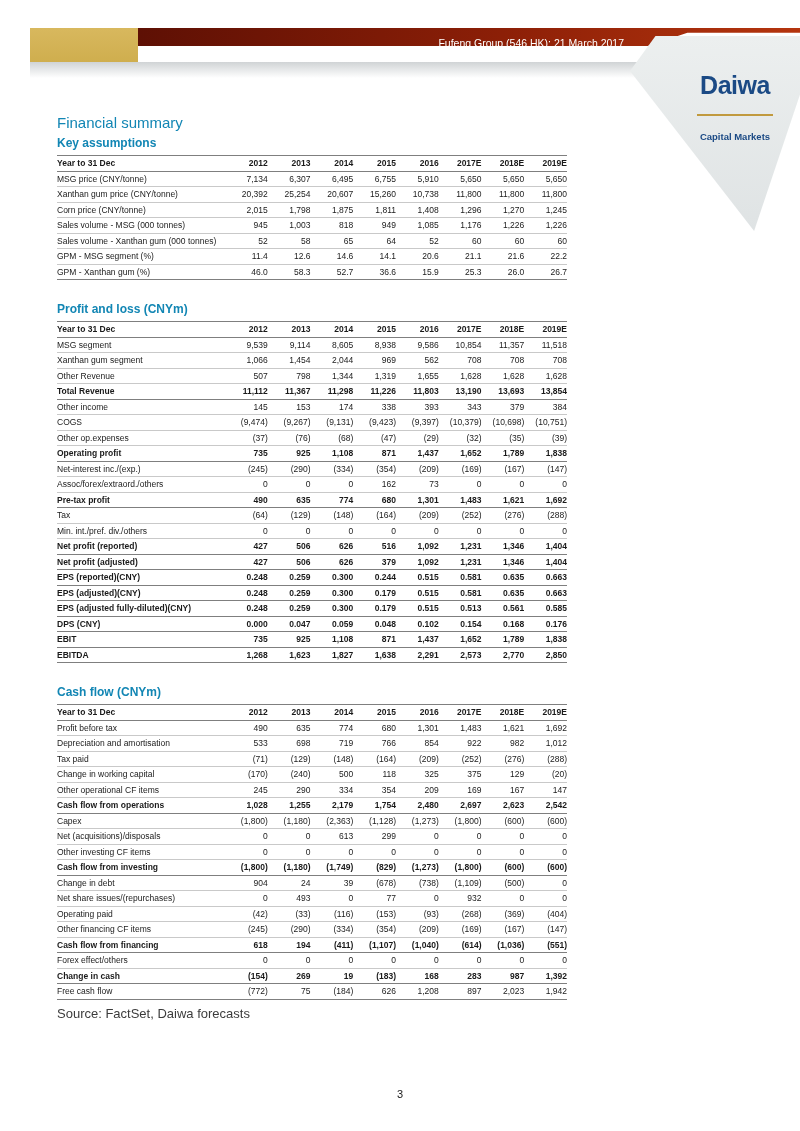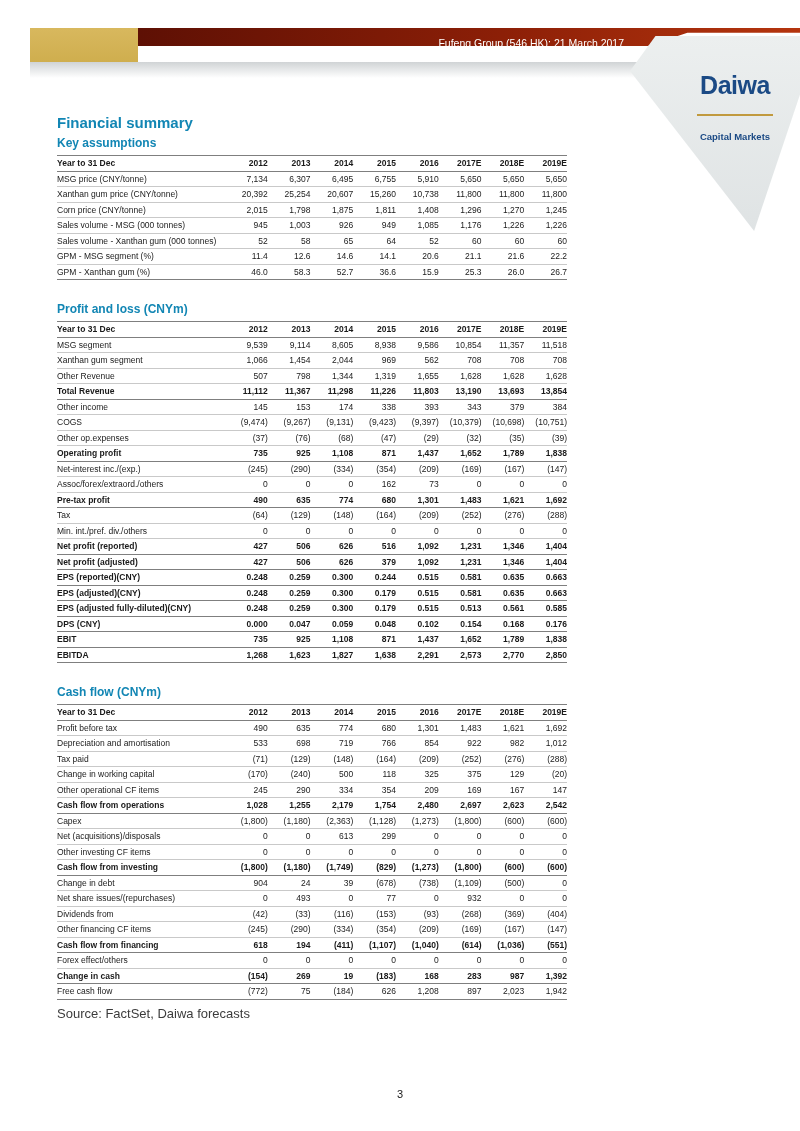--- a/index.html
+++ b/index.html
@@ -38,21 +38,21 @@
   .logo-daiwa {
     font-size:25px; font-weight:bold; color:#1b4a85; letter-spacing:-0.5px;
     line-height:26px; border-bottom:2.5px solid #c19a3e; display:inline-block; padding:0 3px 16px 3px;
   }
   .logo-sub {
     font-size:9.5px; font-weight:bold; color:#1b4a85; margin-top:15px;
   }
 
   
   .content { position:absolute; left:57px; top:114px; width:510px; }
-  .h1 { font-size:15px; font-weight:bold; color:#1286b4; margin:0 0 5px 0; }
+  .h1 { font-size:15px; font-weight:normal; color:#1286b4; margin:0 0 5px 0; }
   .h2 { font-size:12px; font-weight:bold; color:#1286b4; margin:0 0 5px 0; }
   .section { margin-bottom:16px; }
   .section + .section { margin-top:22px; }
 
   table { border-collapse:collapse; width:510px; font-size:8.5px; color:#1a1a1a; table-layout:fixed; }
   col.c-lbl { width:168px; }
   col.c-num { width:42.75px; }
   th, td { padding:2px 0 2.5px 0; vertical-align:bottom; }
   thead th {
     font-weight:bold; border-top:1px solid #7f7f7f; border-bottom:1px solid #7f7f7f;
@@ -145,21 +145,21 @@
             <td class="num">1,811</td>
             <td class="num">1,408</td>
             <td class="num">1,296</td>
             <td class="num">1,270</td>
             <td class="num">1,245</td>
           </tr>
           <tr>
             <td class="lbl">Sales volume - MSG (000 tonnes)</td>
             <td class="num">945</td>
             <td class="num">1,003</td>
-            <td class="num">926</td>
+            <td class="num">818</td>
             <td class="num">949</td>
             <td class="num">1,085</td>
             <td class="num">1,176</td>
             <td class="num">1,226</td>
             <td class="num">1,226</td>
           </tr>
           <tr>
             <td class="lbl">Sales volume - Xanthan gum (000 tonnes)</td>
             <td class="num">52</td>
             <td class="num">58</td>
@@ -613,21 +613,21 @@
             <td class="num">0</td>
             <td class="num">493</td>
             <td class="num">0</td>
             <td class="num">77</td>
             <td class="num">0</td>
             <td class="num">932</td>
             <td class="num">0</td>
             <td class="num">0</td>
           </tr>
           <tr>
-            <td class="lbl">Dividends from</td>
+            <td class="lbl">Operating paid</td>
             <td class="num">(42)</td>
             <td class="num">(33)</td>
             <td class="num">(116)</td>
             <td class="num">(153)</td>
             <td class="num">(93)</td>
             <td class="num">(268)</td>
             <td class="num">(369)</td>
             <td class="num">(404)</td>
           </tr>
           <tr>

